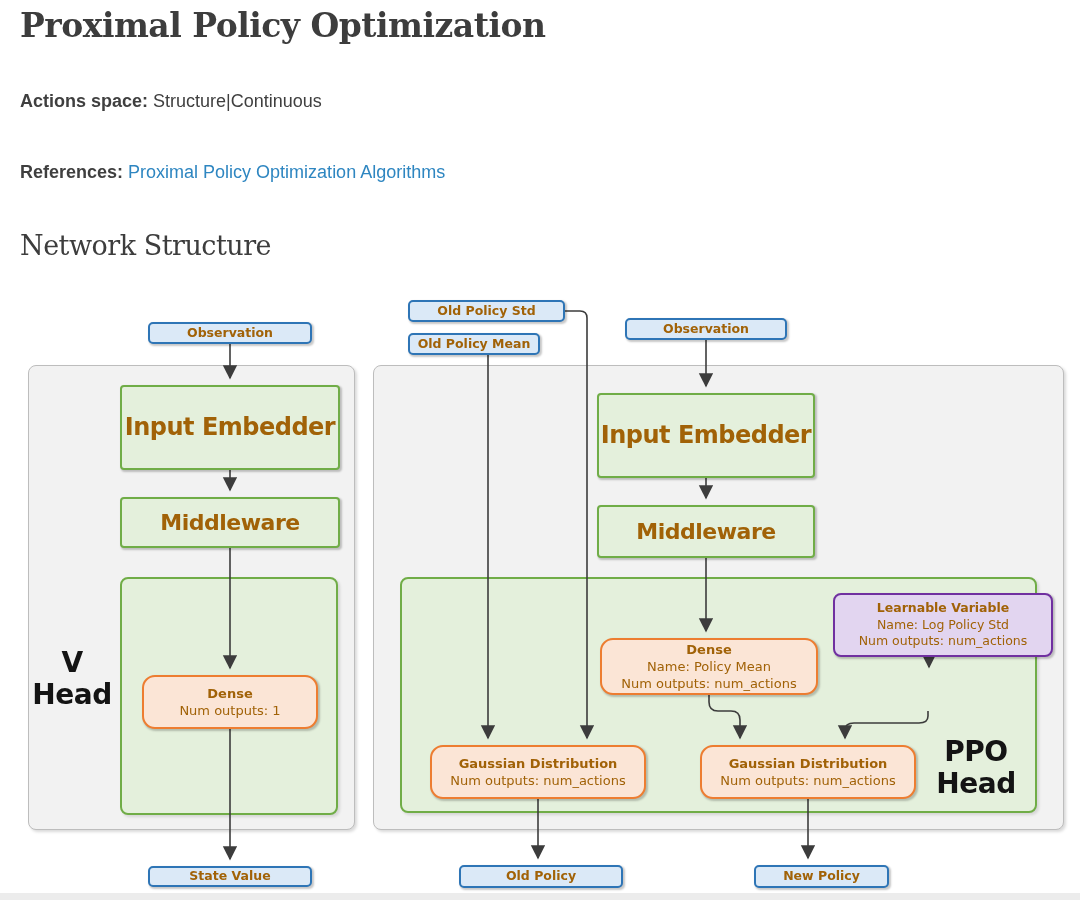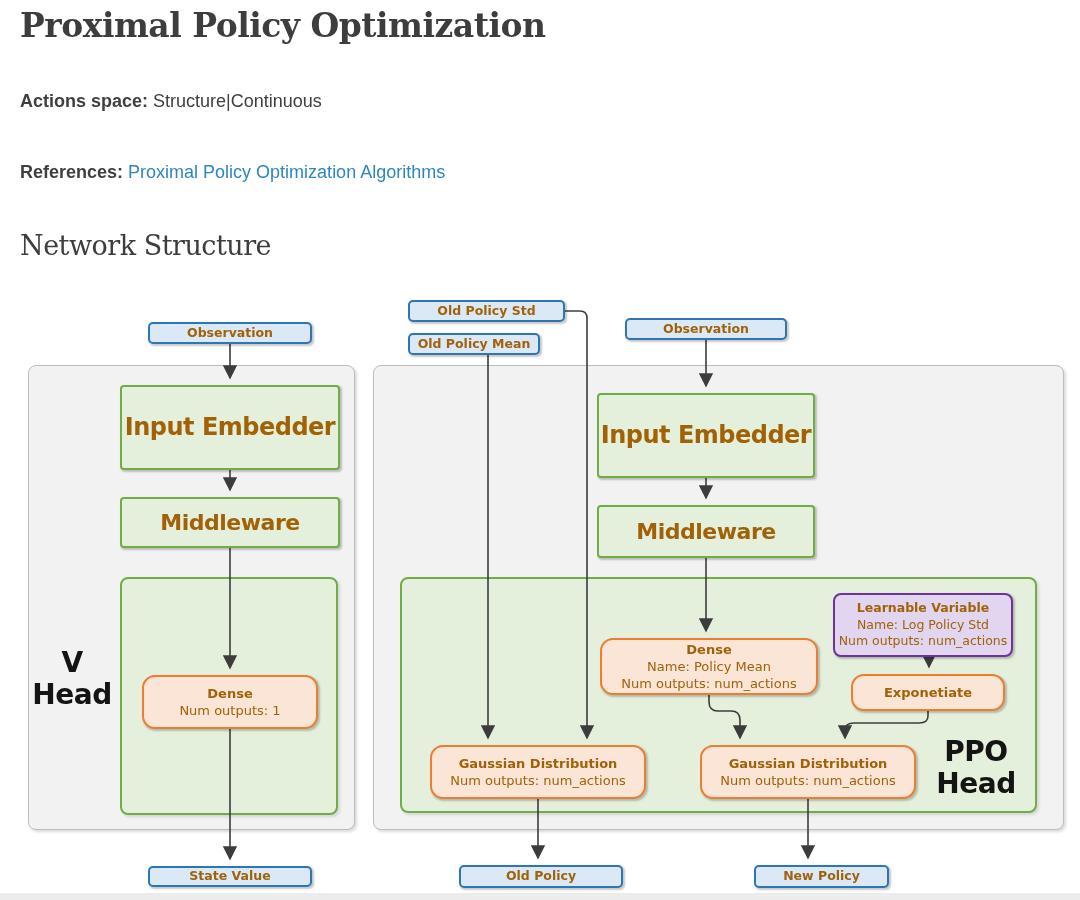--- a/index.html
+++ b/index.html
@@ -130,27 +130,24 @@
       <span>Input Embedder</span>
     </div>
     <div class="node green mid" style="left:579px;top:212px;width:218px;height:53px">
       <span>Middleware</span>
     </div>
     <div class="node orange" style="left:582px;top:345px;width:218px;height:57px">
       <span class="nt">Dense</span>
       <span>Name: Policy Mean</span>
       <span>Num outputs: num_actions</span>
     </div>
-    <div class="node purple" style="left:815px;top:300px;width:180px;height:64px">
+    <div class="node purple" style="left:815px;top:300px;width:220px;height:64px">
       <span class="nt">Learnable Variable</span>
       <span>Name: Log Policy Std</span>
       <span>Num outputs: num_actions</span>
-    </div>
-    <div class="node orange" style="left:833px;top:381px;width:154px;height:37px">
-      <span class="nt">Exponetiate</span>
     </div>
     <div class="node orange" style="left:412px;top:452px;width:216px;height:54px">
       <span class="nt">Gaussian Distribution</span>
       <span>Num outputs: num_actions</span>
     </div>
     <div class="node orange" style="left:682px;top:452px;width:216px;height:54px">
       <span class="nt">Gaussian Distribution</span>
       <span>Num outputs: num_actions</span>
     </div>
     <div class="headlabel" style="left:905px;top:443px;width:106px">

